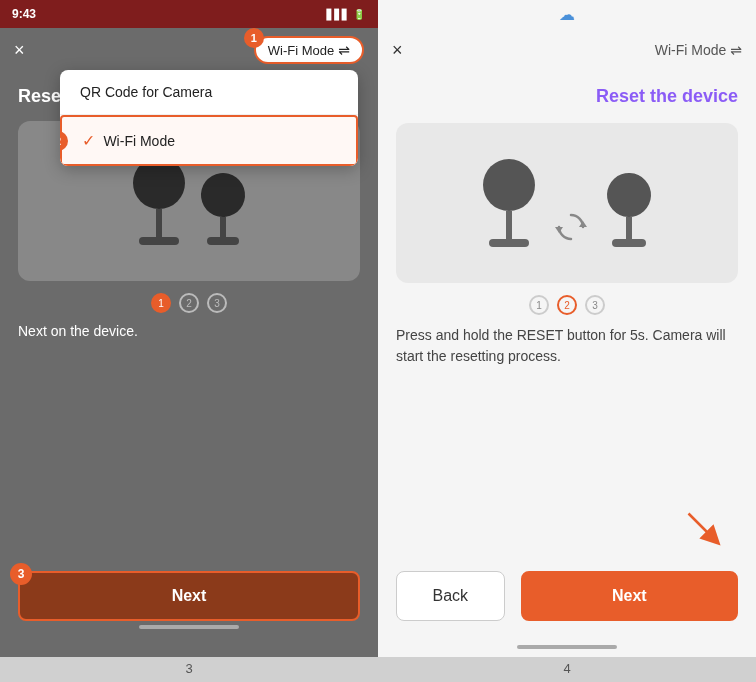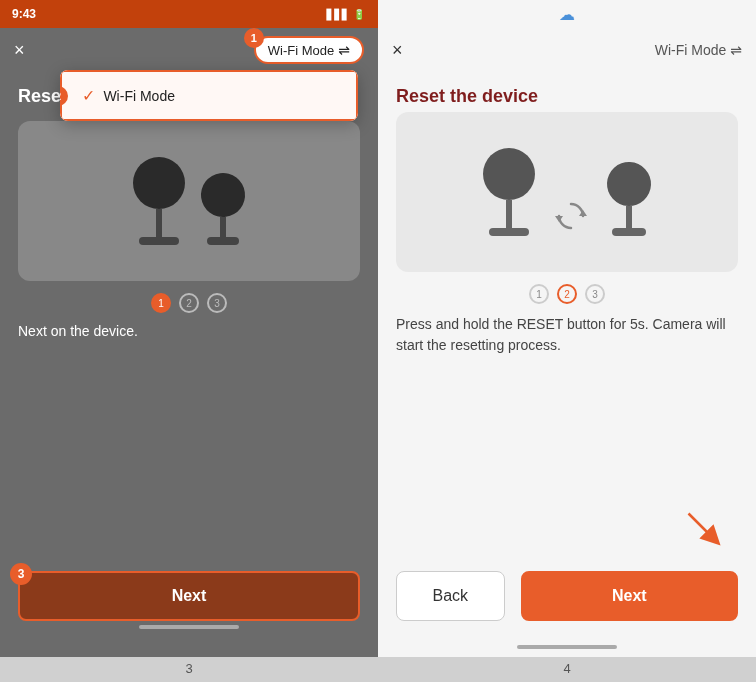--- a/index.html
+++ b/index.html
@@ -25,21 +25,21 @@
     .screen-left {
       width: 378px;
       height: 682px;
       background: #6b6b6b;
       position: relative;
       display: flex;
       flex-direction: column;
     }
 
     .status-bar-left {
-      background: #c2410c;
+      background: #7f1d1d;
       padding: 6px 12px;
       display: flex;
       justify-content: space-between;
       align-items: center;
       height: 28px;
     }
 
     .status-time {
       color: #fff;
       font-size: 12px;
@@ -328,22 +328,23 @@
     }
 
     .screen-content-right {
       padding: 14px 18px;
       flex: 1;
     }
 
     .page-title-right {
       font-size: 18px;
       font-weight: 700;
-      color: #7f1d1d;
-      margin-bottom: 5px;
+      color: #8b5cf6;
+      margin-bottom: 16px;
+      text-align: right;
     }
 
     .camera-illustration-right {
       background: #e8e8e8;
       border-radius: 12px;
       height: 160px;
       display: flex;
       align-items: center;
       justify-content: center;
       margin-bottom: 12px;
@@ -467,20 +468,23 @@
       <div class="nav-bar-left">
         <span class="close-btn">×</span>
         <div class="wifi-mode-badge">
           <div class="badge-circle-1">1</div>
           <span>Wi-Fi Mode</span>
           <span class="wifi-icon-small">⇌</span>
         </div>
       </div>
 
       <div class="dropdown-overlay">
+        <div class="dropdown-item">
+          <span>QR Code for Camera</span>
+        </div>
         <div class="dropdown-item selected" style="position:relative;">
           <div class="badge-circle-2">2</div>
           <span class="check-icon">✓</span>
           <span>Wi-Fi Mode</span>
         </div>
       </div>
 
       <div class="screen-content-left">
         <div class="page-title">Reset the d</div>
 

